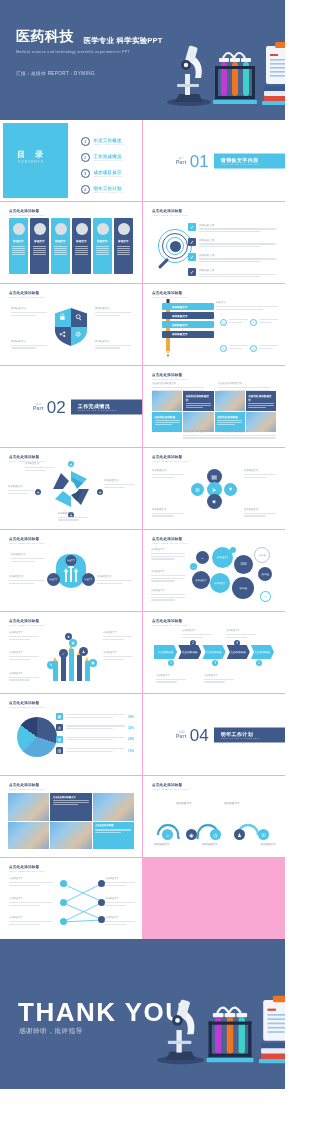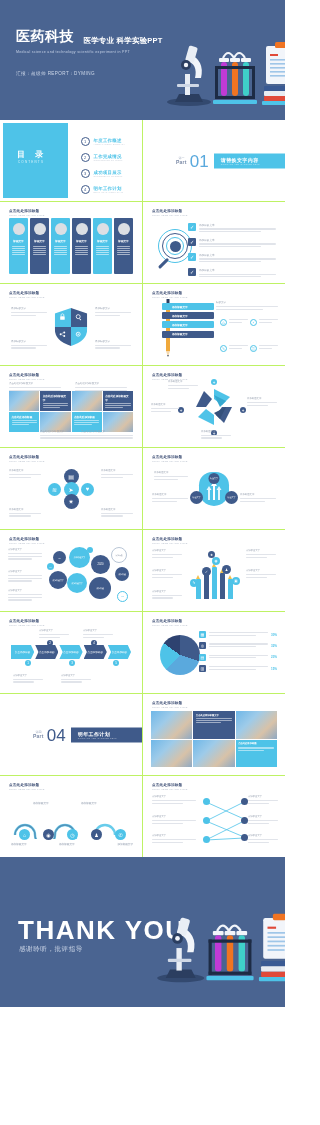--- a/index.html
+++ b/index.html
@@ -19,21 +19,21 @@
   .cover-text { position:absolute; left:16px; top:28px; }
   .cv-title { color:#fff; font-size:14px; font-weight:bold; letter-spacing:0.5px; display:inline-block; vertical-align:bottom;}
   .cv-sub { color:#fff; font-size:7.5px; font-weight:bold; display:inline-block; margin-left:5px; vertical-align:bottom; letter-spacing:.2px;}
   .cv-en { color:#c3cfe4; font-size:3.6px; margin-top:4px; letter-spacing:.3px; }
   .cv-author { color:#cdd7e8; font-size:4.6px; margin-top:17px; letter-spacing:.4px;}
   .tk-title { position:absolute; left:18px; top:58px; color:#fff; font-size:26px; font-weight:bold; letter-spacing:1.5px;}
   .tk-sub { position:absolute; left:19px; top:88px; color:#cdd7e8; font-size:6.5px; letter-spacing:.6px;}
   .sci { position:absolute; right:8px; bottom:8px; }
 
   
-  .grid { display:grid; grid-template-columns:1fr 1fr; gap:1px; background:#bef264; }
+  .grid { display:grid; grid-template-columns:1fr 1fr; gap:1px; background:#f9a8d4; }
   .slide { position:relative; background:#fff; height:81px; overflow:hidden; }
   .slide-inner { position:absolute; inset:3px; background:#fff; }
 
   .hdr { position:absolute; left:6px; top:4px; font-size:3.6px; color:#3e4f75; font-weight:bold; letter-spacing:.2px;}
   .hdr .hdr-en { display:block; color:#b9c0cd; font-weight:normal; font-size:2.4px; margin-top:1px;}
 
   
   .toc-left { position:absolute; left:0; top:0; width:48%; height:100%; background:#4ec3e8; }
   .toc-cn { position:absolute; left:14px; top:26px; color:#fff; font-size:8px; font-weight:bold; letter-spacing:4px;}
   .toc-en { position:absolute; left:15px; top:37px; color:#d6f2fb; font-size:3px; letter-spacing:1.2px;}
@@ -484,20 +484,32 @@
               <div style="width:7px;height:7px;border-radius:50%;border:.6px solid #4ec3e8;color:#4ec3e8;font-size:3.5px;display:flex;align-items:center;justify-content:center">ⓘ</div>
               <div style="flex:1">
                 <div class="ph-line"></div>
                 <div class="ph-line" style="width:70%"></div>
               </div>
             </div>
           </div>
     </div>
       </div>
 
+    <div class="slide">
+        <div class="slide-inner">
+      <div class="part-wrap">
+        <div class="part-word"><span>第二</span><b>Part</b></div>
+        <div class="part-num dark">02</div>
+        <div class="part-bar dark">
+          <span class="t">工作完成情况</span>
+          <span class="e">CLICK TO ADD CAPTION TEXT</span>
+        </div>
+      </div>
+    </div>
+      </div>
 
     <div class="slide">
         <div class="slide-inner">
       <div class="hdr"><span>点击此处添加标题</span><span class="hdr-en">CLICK HERE TO ADD TITLE</span></div>
       <div style="position:absolute;left:6px;top:13px;width:52px">
             <div class="ph-title" style="background:none;color:#9aa3b2;font-size:2.4px;height:auto;width:auto">点击此处添加标题文字</div>
             <div class="ph-line"></div>
             <div class="ph-line"></div>
           </div>
       <div style="position:absolute;left:72px;top:13px;width:52px">

